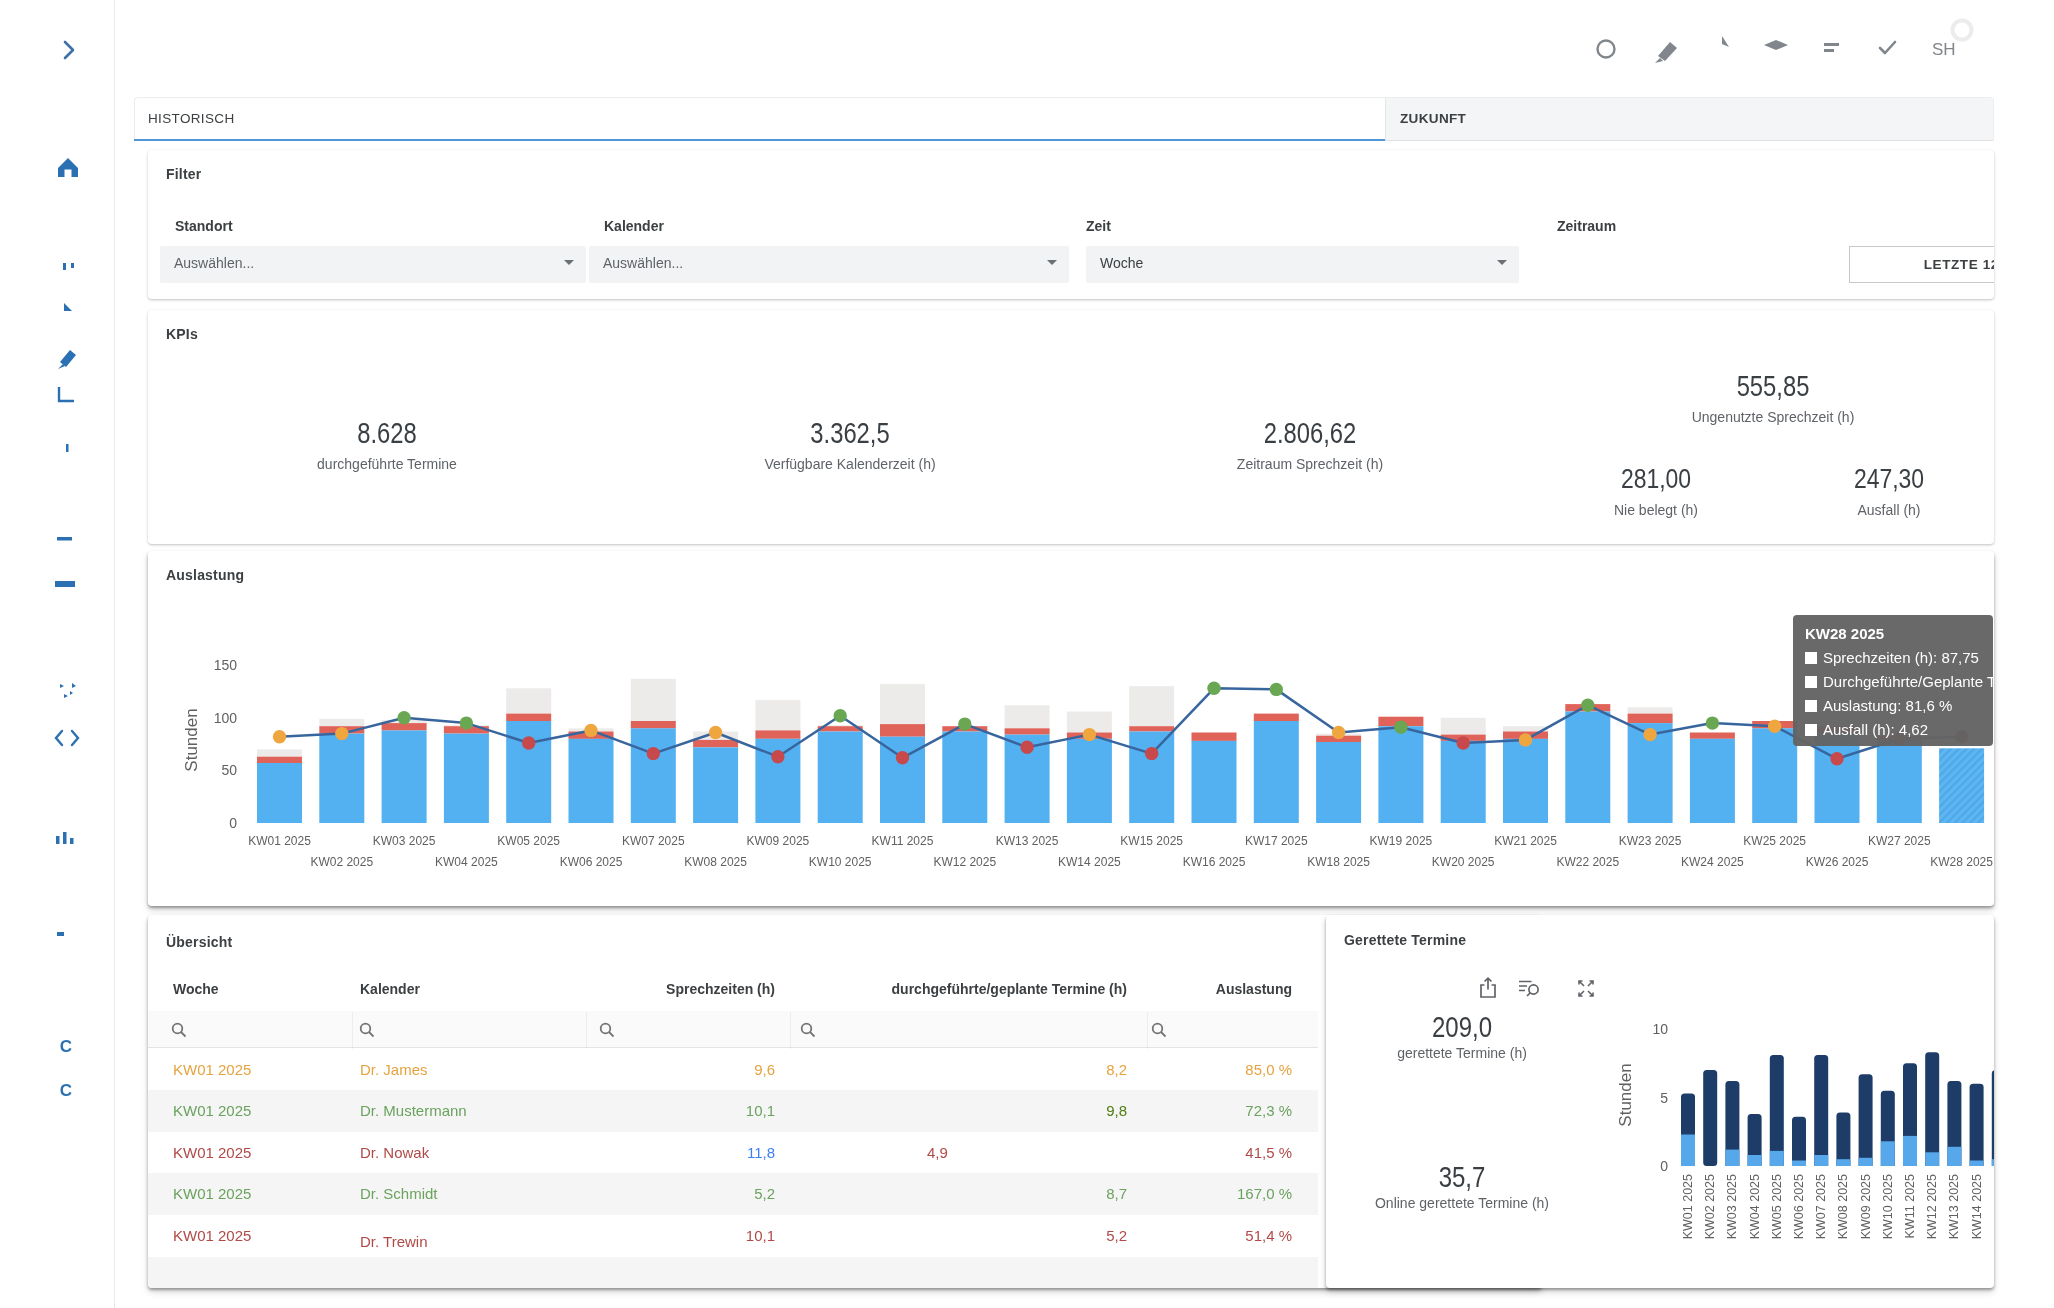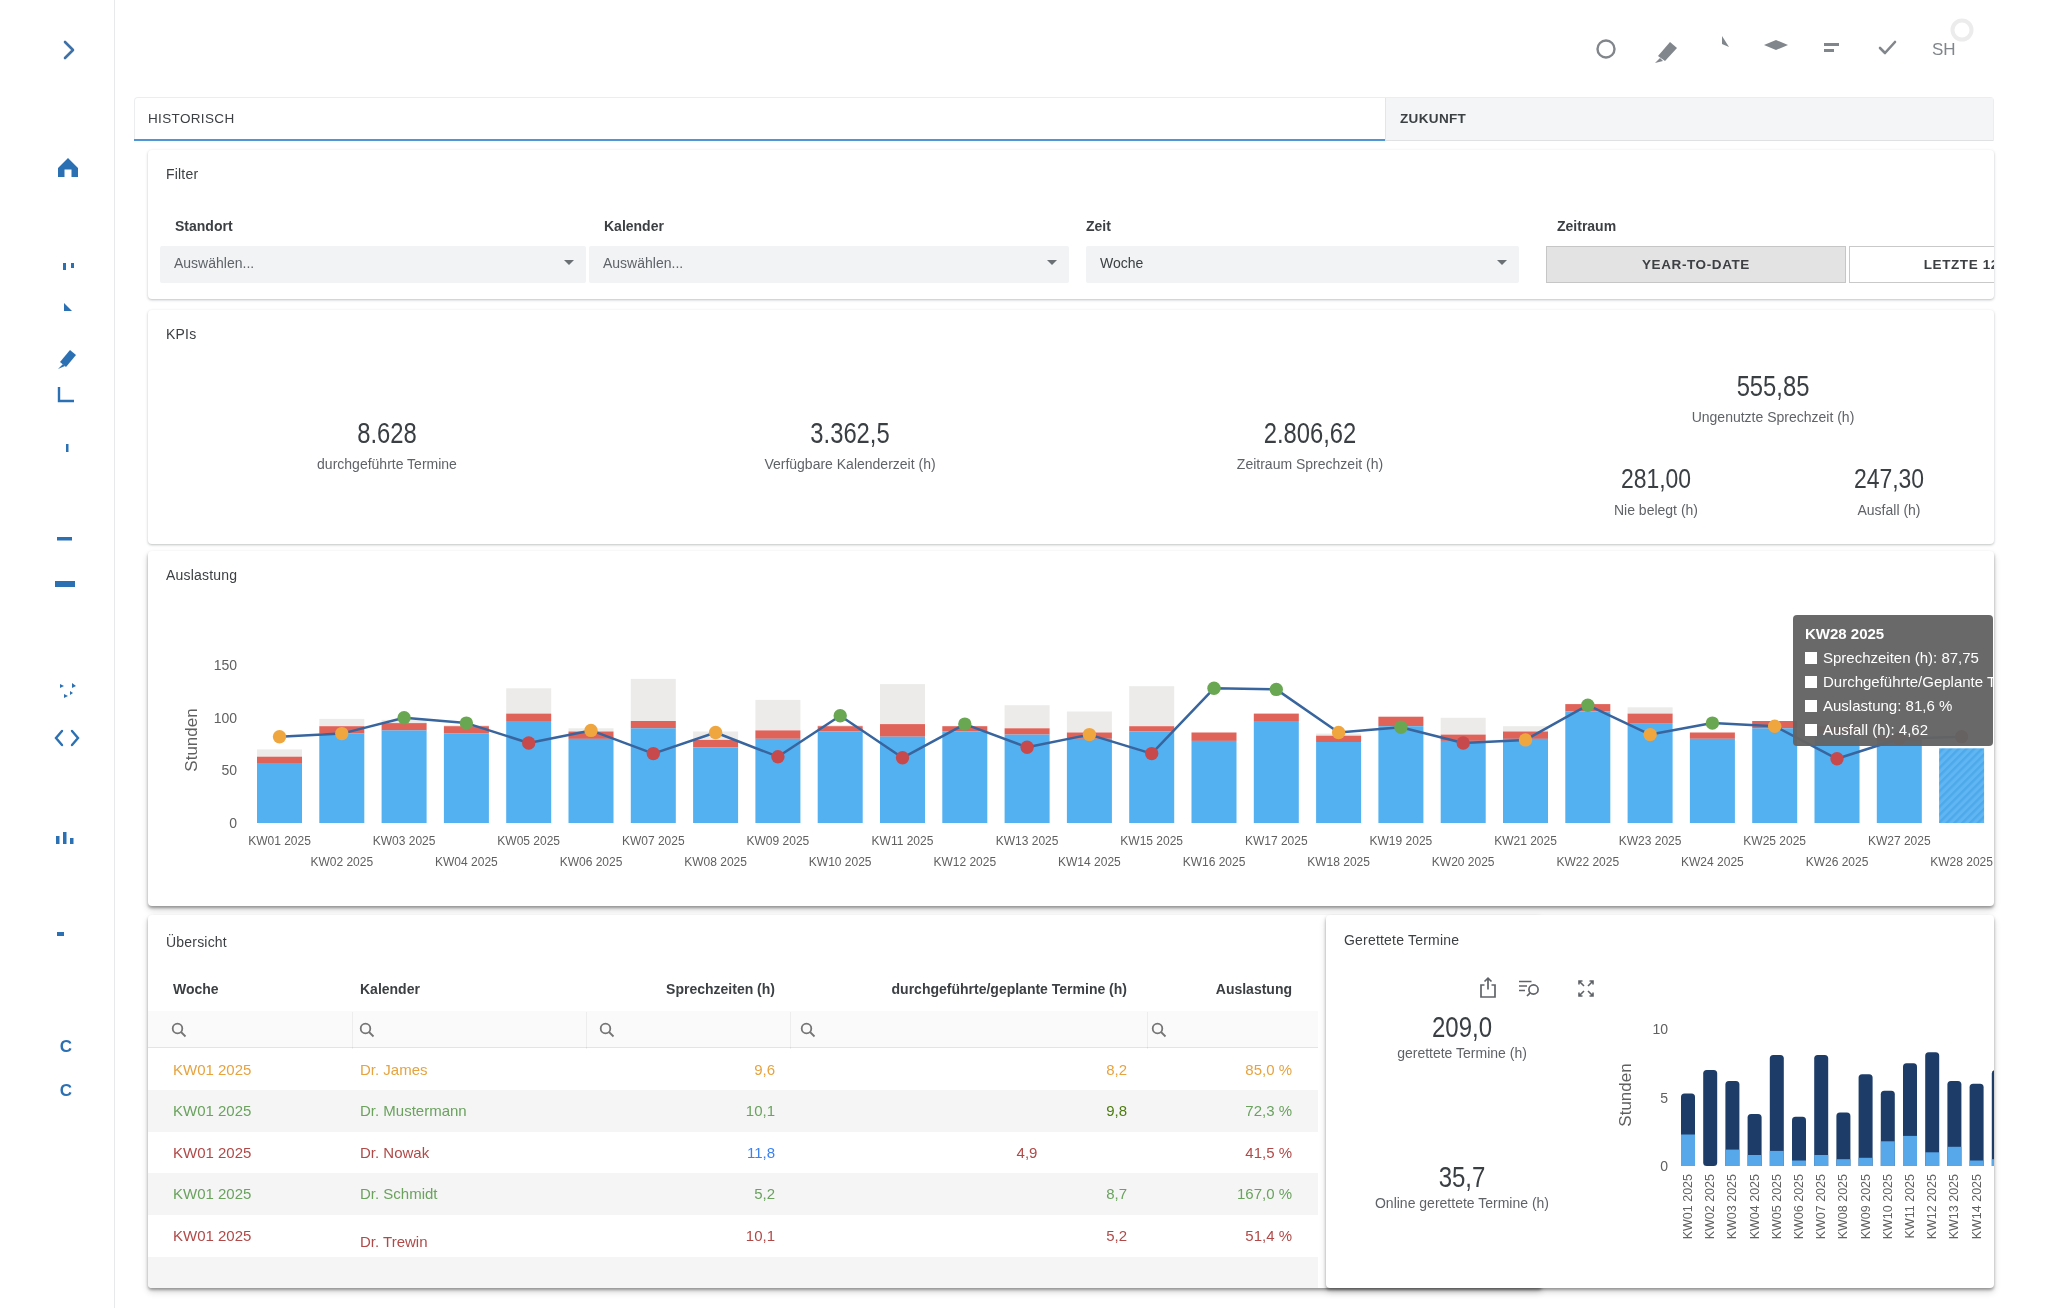--- a/index.html
+++ b/index.html
@@ -1,19 +1,19 @@
 <!DOCTYPE html>
 <html><head><meta charset="utf-8">
 <style>
 *{margin:0;padding:0;box-sizing:border-box}
 html,body{width:2054px;height:1308px;background:#fff;font-family:"Liberation Sans",sans-serif;overflow:hidden;position:relative}
 .abs{position:absolute}
 .card{position:absolute;background:#fff;border-radius:4px;box-shadow:0 1px 3px rgba(60,64,67,.22),0 1px 2px rgba(60,64,67,.12)}
 .card2{position:absolute;background:#fff;border-radius:4px;box-shadow:0 2px 3px rgba(0,0,0,.33),0 4px 7px rgba(0,0,0,.16)}
-.ttl{font-size:14px;font-weight:normal;color:#3c4043;letter-spacing:.2px}
+.ttl{font-size:14px;font-weight:bold;color:#3c4043;letter-spacing:.2px}
 .lbl{font-size:14px;color:#5f6368}
 .val{font-size:29px;color:#3a3f44}
 </style></head>
 <body>
 
 <div class="abs" style="left:0;top:0;width:115px;height:1308px;background:#fff;border-right:1px solid #e7e9eb"></div>
 <svg class="abs" style="left:0;top:0" width="115" height="1308" viewBox="0 0 115 1308" fill="none">
 <path d="M65 42 L73 50 L65 58" stroke="#3d71a8" stroke-width="2.6" stroke-linecap="round" stroke-linejoin="round"></path>
 <path d="M58 168 L68 158 L78 168 L78 177 L71.5 177 L71.5 169.5 L64.5 169.5 L64.5 177 L58 177 Z" fill="#2c70b4"></path>
 <rect x="63" y="263" width="3" height="7" fill="#2c70b4"></rect>
@@ -62,21 +62,20 @@
       <div class="abs" style="right:12px;top:14px;width:0;height:0;border-left:5px solid transparent;border-right:5px solid transparent;border-top:5.5px solid #6b7075"></div>
     </div>
 <div class="abs" style="left:441px;top:96px;width:480px;height:37px;background:#f1f3f4;border-radius:2px">
       <div class="abs" style="left:14px;top:9px;font-size:14px;color:#5f6368">Auswählen...</div>
       <div class="abs" style="right:12px;top:14px;width:0;height:0;border-left:5px solid transparent;border-right:5px solid transparent;border-top:5.5px solid #6b7075"></div>
     </div>
 <div class="abs" style="left:938px;top:96px;width:433px;height:37px;background:#f1f3f4;border-radius:2px">
       <div class="abs" style="left:14px;top:9px;font-size:14px;color:#3c4043">Woche</div>
       <div class="abs" style="right:12px;top:14px;width:0;height:0;border-left:5px solid transparent;border-right:5px solid transparent;border-top:5.5px solid #6b7075"></div>
     </div>
-<div class="abs" style="left:1398px;top:96px;width:300px;height:37px;background:#e3e3e3;border:1px solid #c6c6c6;text-align:center;line-height:35px;font-size:13.5px;font-weight:bold;color:#3c4043;letter-spacing:.6px">YEAR-TO-DATE</div>
 <div class="abs" style="left:1701px;top:96px;width:290px;height:37px;background:#fff;border:1px solid #c9c9c9;text-align:center;line-height:35px;font-size:13.5px;font-weight:bold;color:#3c4043;letter-spacing:.6px">LETZTE 12 MONATE</div>
 </div>
 <div class="card" style="left:148px;top:310px;width:1846px;height:234px">
 <div class="abs ttl" style="left:18px;top:16px">KPIs</div>
 <div class="abs val" style="left:-11px;top:107px;width:500px;text-align:center;font-size:29px;transform:scaleX(.82)">8.628</div>
 <div class="abs lbl" style="left:-11px;top:146px;width:500px;text-align:center">durchgeführte Termine</div>
 <div class="abs val" style="left:452px;top:107px;width:500px;text-align:center;font-size:29px;transform:scaleX(.82)">3.362,5</div>
 <div class="abs lbl" style="left:452px;top:146px;width:500px;text-align:center">Verfügbare Kalenderzeit (h)</div>
 <div class="abs val" style="left:912px;top:107px;width:500px;text-align:center;font-size:29px;transform:scaleX(.82)">2.806,62</div>
 <div class="abs lbl" style="left:912px;top:146px;width:500px;text-align:center">Zeitraum Sprechzeit (h)</div>
@@ -282,21 +281,21 @@
 <div class="abs" style="left:0;top:175.1px;width:1170px;height:41.6px;background:#f5f5f5"></div>
 <div class="abs" style="left:25px;top:187.1px;font-size:15px;color:#6aa25e">KW01 2025</div>
 <div class="abs" style="left:212px;top:187.1px;font-size:15px;color:#6aa25e">Dr. Mustermann</div>
 <div class="abs" style="left:427px;top:187.1px;width:200px;text-align:right;font-size:15px;color:#6aa25e">10,1</div>
 <div class="abs" style="left:779px;top:187.1px;width:200px;text-align:right;font-size:15px;color:#4d7c0f">9,8</div>
 <div class="abs" style="left:944px;top:187.1px;width:200px;text-align:right;font-size:15px;color:#6aa25e">72,3 %</div>
 <div class="abs" style="left:0;top:216.7px;width:1170px;height:41.6px;background:#fff"></div>
 <div class="abs" style="left:25px;top:228.7px;font-size:15px;color:#b04a48">KW01 2025</div>
 <div class="abs" style="left:212px;top:228.7px;font-size:15px;color:#b04a48">Dr. Nowak</div>
 <div class="abs" style="left:427px;top:228.7px;width:200px;text-align:right;font-size:15px;color:#3b82f6">11,8</div>
-<div class="abs" style="left:779px;top:228.7px;width:200px;text-align:center;font-size:15px;color:#b04a48">4,9</div>
+<div class="abs" style="left:779px;top:228.7px;width:200px;text-align:left;font-size:15px;color:#b04a48">4,9</div>
 <div class="abs" style="left:944px;top:228.7px;width:200px;text-align:right;font-size:15px;color:#b04a48">41,5 %</div>
 <div class="abs" style="left:0;top:258.3px;width:1170px;height:41.6px;background:#f5f5f5"></div>
 <div class="abs" style="left:25px;top:270.3px;font-size:15px;color:#6aa25e">KW01 2025</div>
 <div class="abs" style="left:212px;top:270.3px;font-size:15px;color:#6aa25e">Dr. Schmidt</div>
 <div class="abs" style="left:427px;top:270.3px;width:200px;text-align:right;font-size:15px;color:#6aa25e">5,2</div>
 <div class="abs" style="left:779px;top:270.3px;width:200px;text-align:right;font-size:15px;color:#6aa25e">8,7</div>
 <div class="abs" style="left:944px;top:270.3px;width:200px;text-align:right;font-size:15px;color:#6aa25e">167,0 %</div>
 <div class="abs" style="left:0;top:299.90000000000003px;width:1170px;height:41.6px;background:#fff"></div>
 <div class="abs" style="left:25px;top:311.90000000000003px;font-size:15px;color:#b04a48">KW01 2025</div>
 <div class="abs" style="left:212px;top:318px;font-size:15px;color:#b04a48">Dr. Trewin</div>

